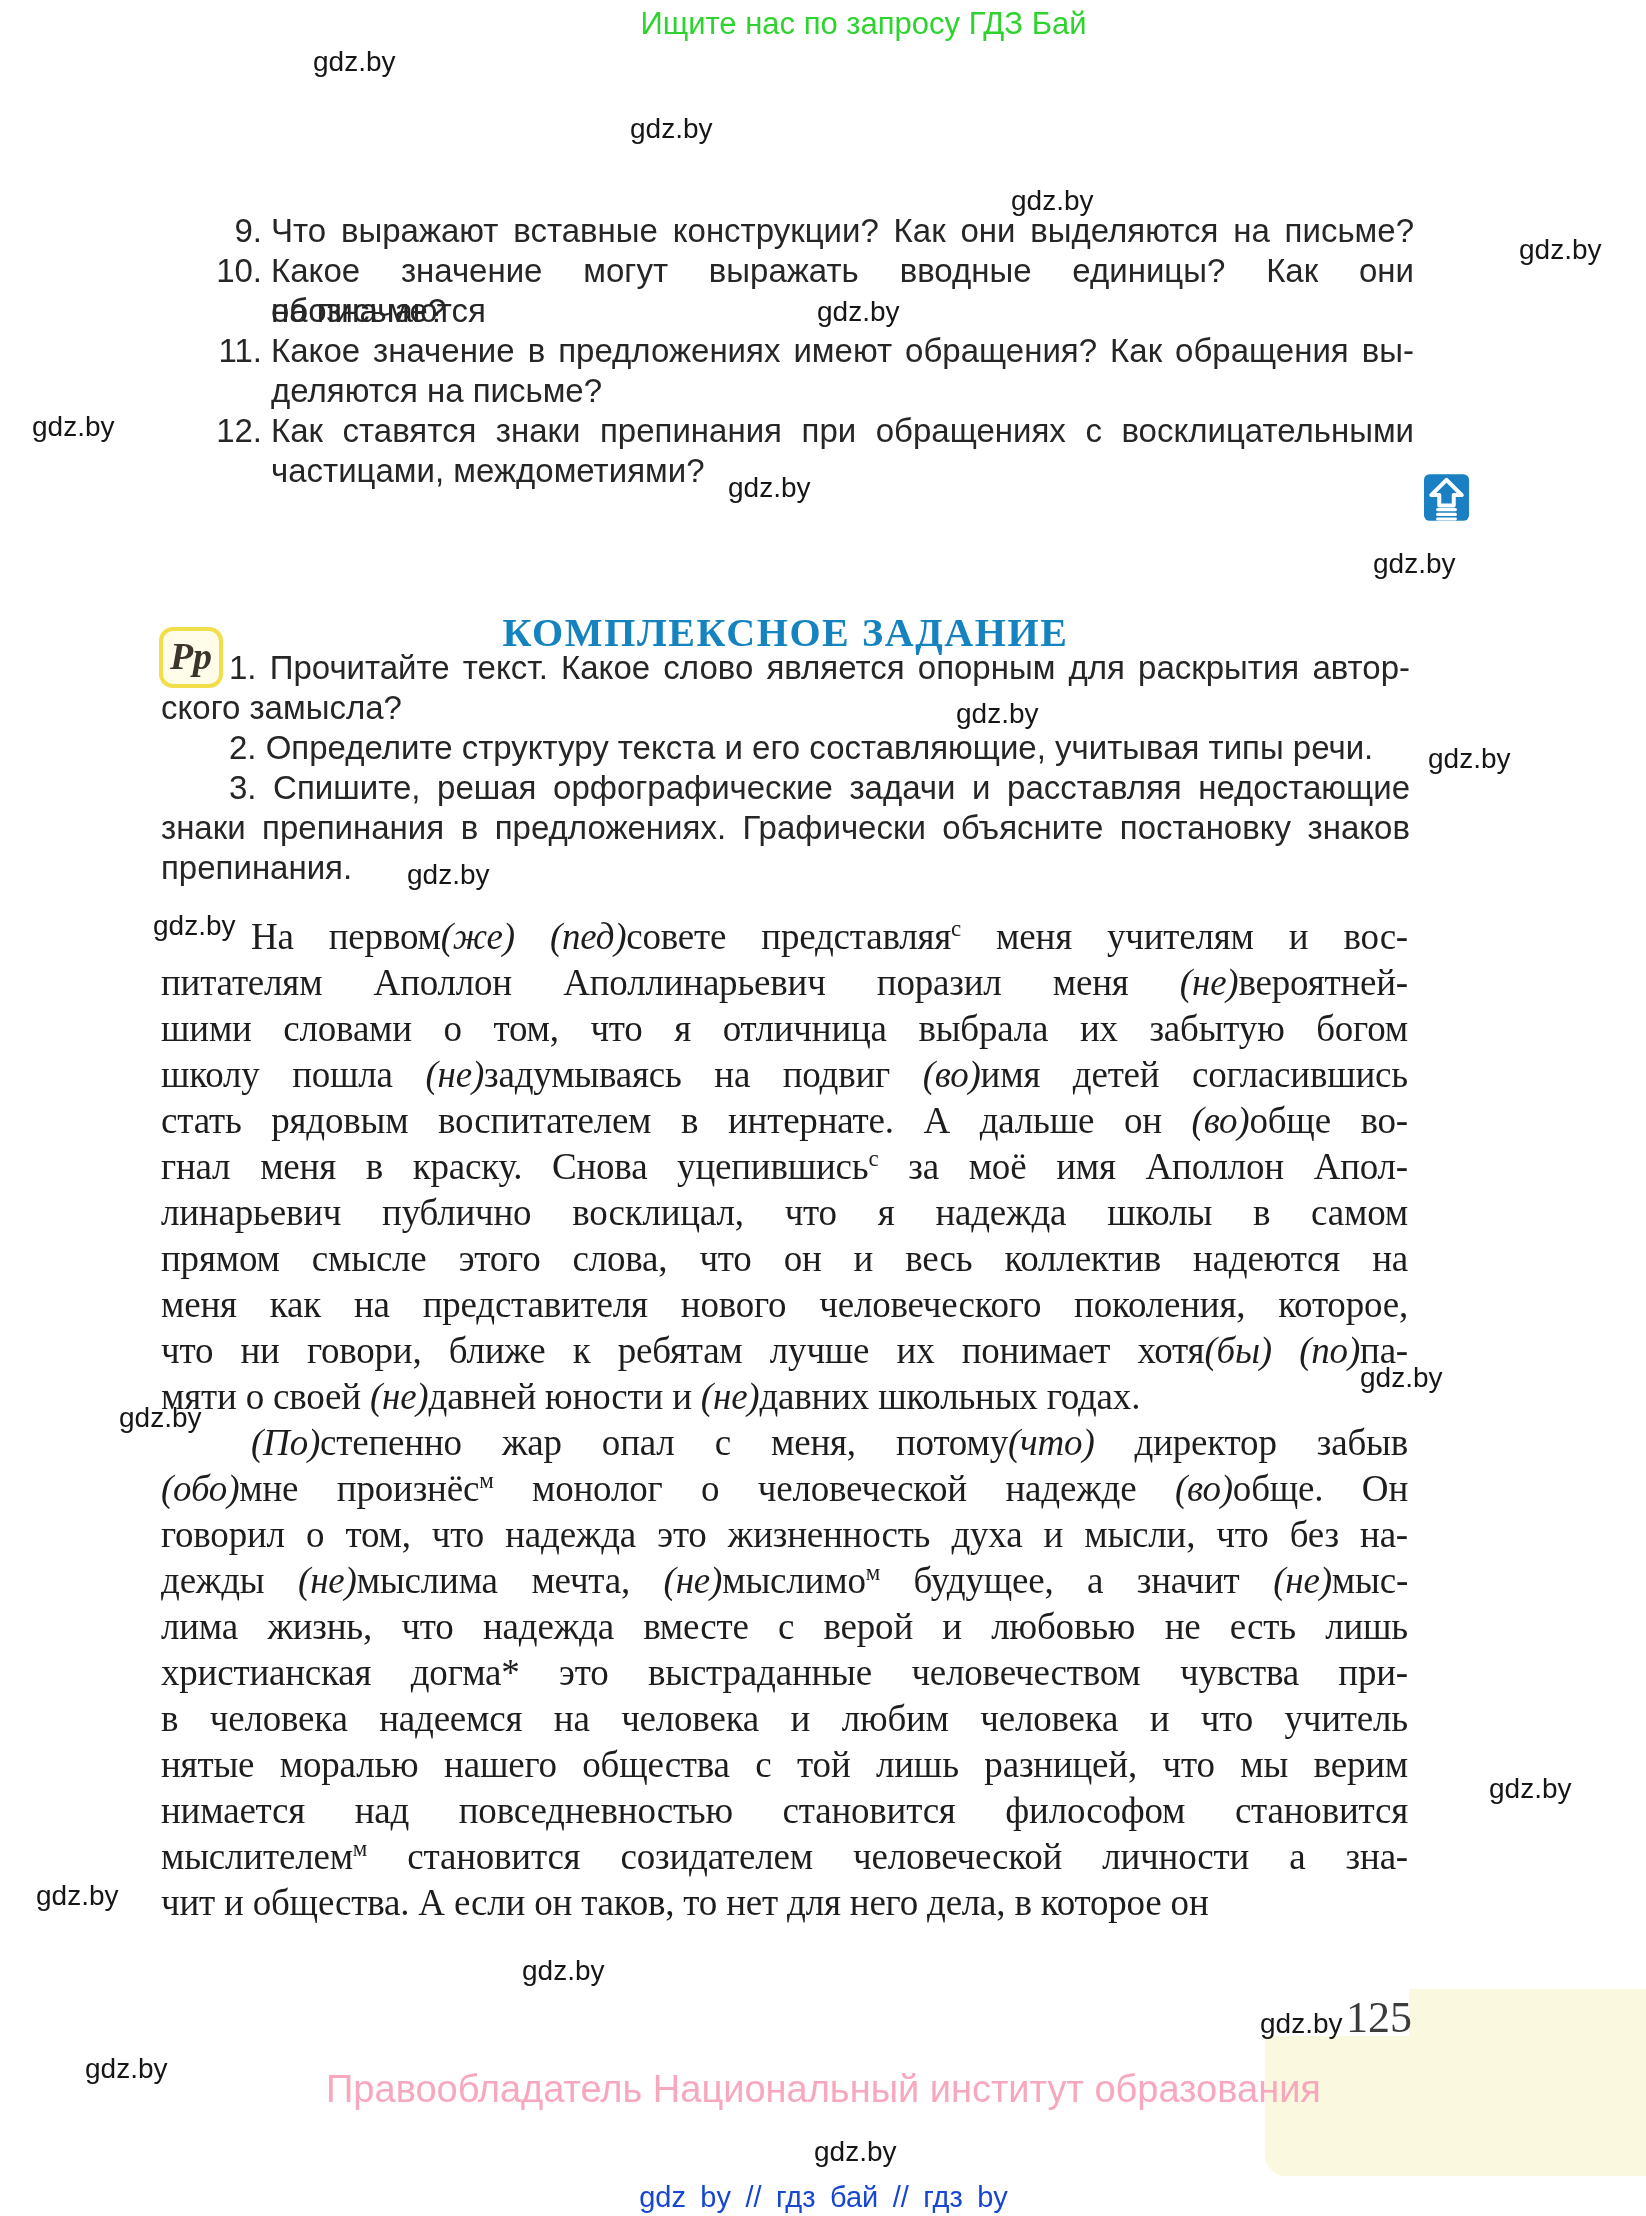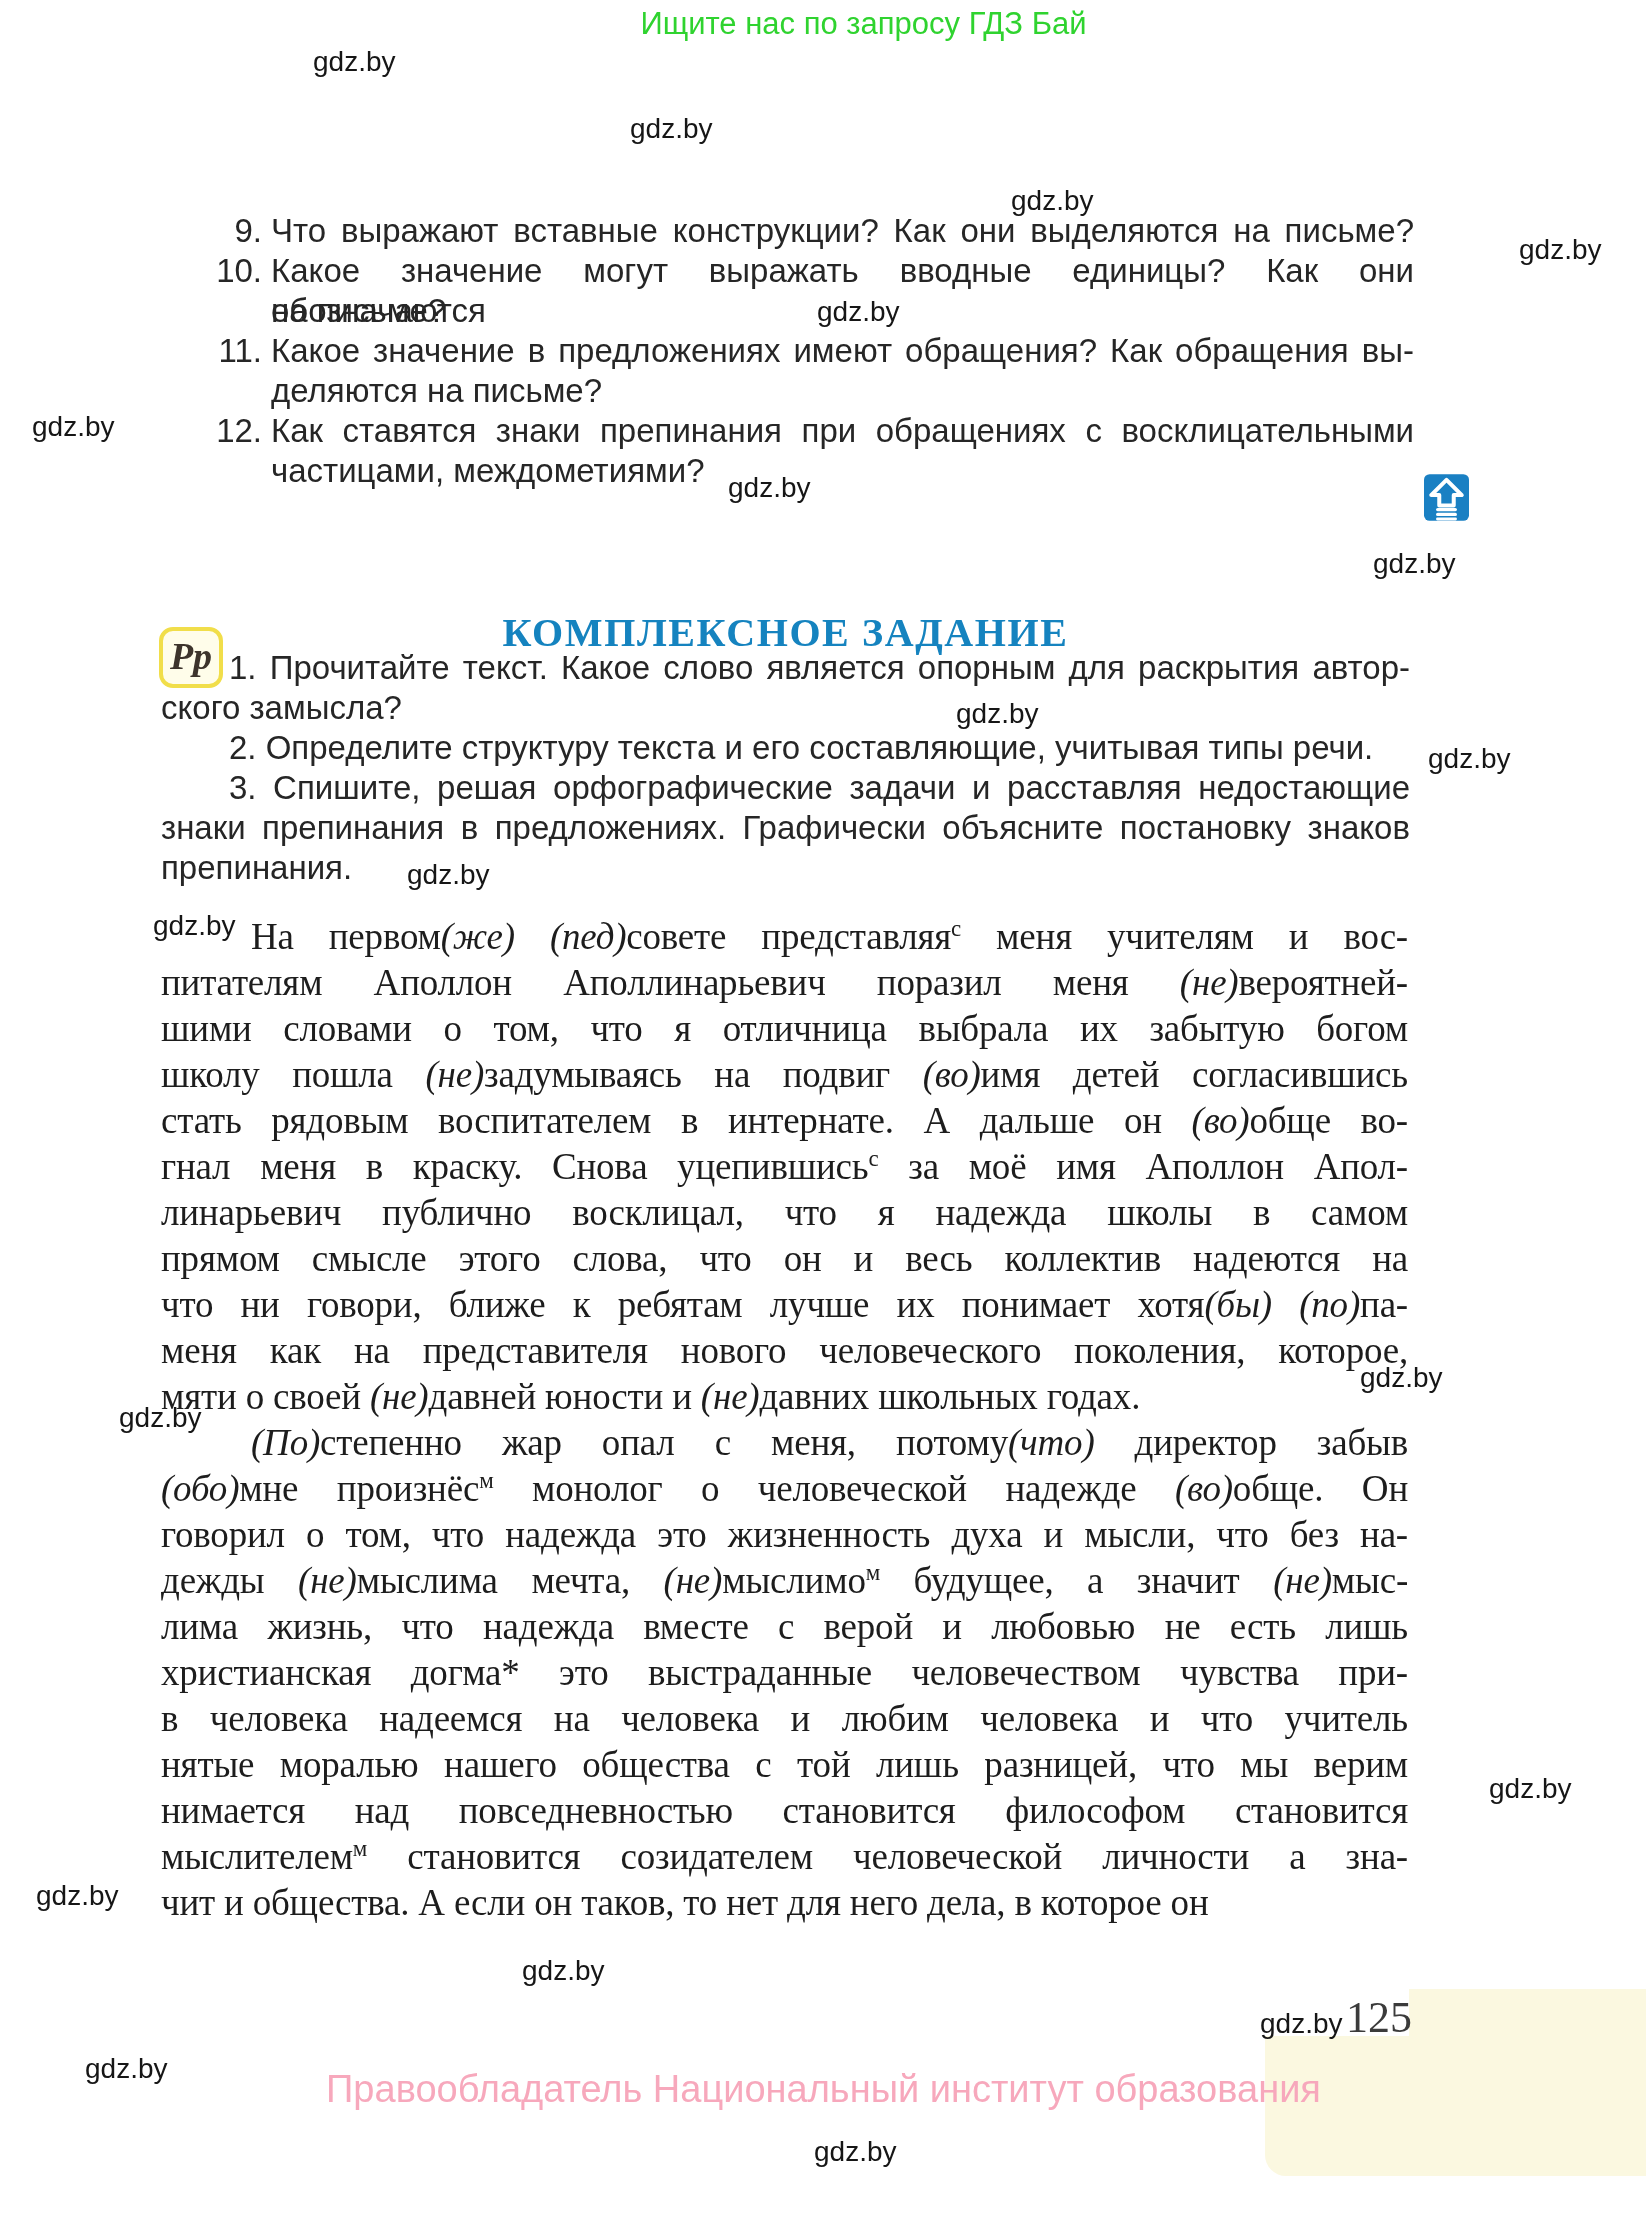--- a/index.html
+++ b/index.html
@@ -114,36 +114,37 @@
 
   <section class="passage" id="passage">
       <div class="pline ind j">На первом<i>(же)</i> <i>(пед)</i>совете представляя<sup>с</sup> меня учителям и вос-</div>
       <div class="pline j">питателям Аполлон Аполлинарьевич поразил меня <i>(не)</i>вероятней-</div>
       <div class="pline j">шими словами о том, что я отличница выбрала их забытую богом</div>
       <div class="pline j">школу пошла <i>(не)</i>задумываясь на подвиг <i>(во)</i>имя детей согласившись</div>
       <div class="pline j">стать рядовым воспитателем в интернате. А дальше он <i>(во)</i>обще во-</div>
       <div class="pline j">гнал меня в краску. Снова уцепившись<sup>с</sup> за моё имя Аполлон Апол-</div>
       <div class="pline j">линарьевич публично восклицал, что я надежда школы в самом</div>
       <div class="pline j">прямом смысле этого слова, что он и весь коллектив надеются на</div>
+      <div class="pline j">меня как на представителя нового человеческого поколения, которое,</div>
       <div class="pline j">что ни говори, ближе к ребятам лучше их понимает хотя<i>(бы)</i> <i>(по)</i>па-</div>
-      <div class="pline j">меня как на представителя нового человеческого поколения, которое,</div>
       <div class="pline">мяти о своей <i>(не)</i>давней юности и <i>(не)</i>давних школьных годах.</div>
       <div class="pline ind j"><i>(По)</i>степенно жар опал с меня, потому<i>(что)</i> директор забыв</div>
       <div class="pline j"><i>(обо)</i>мне произнёс<sup>м</sup> монолог о человеческой надежде <i>(во)</i>обще. Он</div>
       <div class="pline j">говорил о том, что надежда это жизненность духа и мысли, что без на-</div>
       <div class="pline j">дежды <i>(не)</i>мыслима мечта, <i>(не)</i>мыслимо<sup>м</sup> будущее, а значит <i>(не)</i>мыс-</div>
       <div class="pline j">лима жизнь, что надежда вместе с верой и любовью не есть лишь</div>
       <div class="pline j">христианская догма* это выстраданные человечеством чувства при-</div>
       <div class="pline j">в человека надеемся на человека и любим человека и что учитель</div>
       <div class="pline j">нятые моралью нашего общества с той лишь разницей, что мы верим</div>
       <div class="pline j">нимается над повседневностью становится философом становится</div>
       <div class="pline j">мыслителем<sup>м</sup> становится созидателем человеческой личности а зна-</div>
       <div class="pline">чит и общества. А если он таков, то нет для него дела, в которое он</div>
     </section>
 
   <div class="pagebox"></div>
   <div class="pagebox-patch"></div>
   <div class="pageno">125</div>
 
   <div class="copyright">Правообладатель Национальный институт образования</div>
+  <div class="links">gdz by // гдз бай // гдз by</div>
 
 </div>
 
 
 </body></html>

